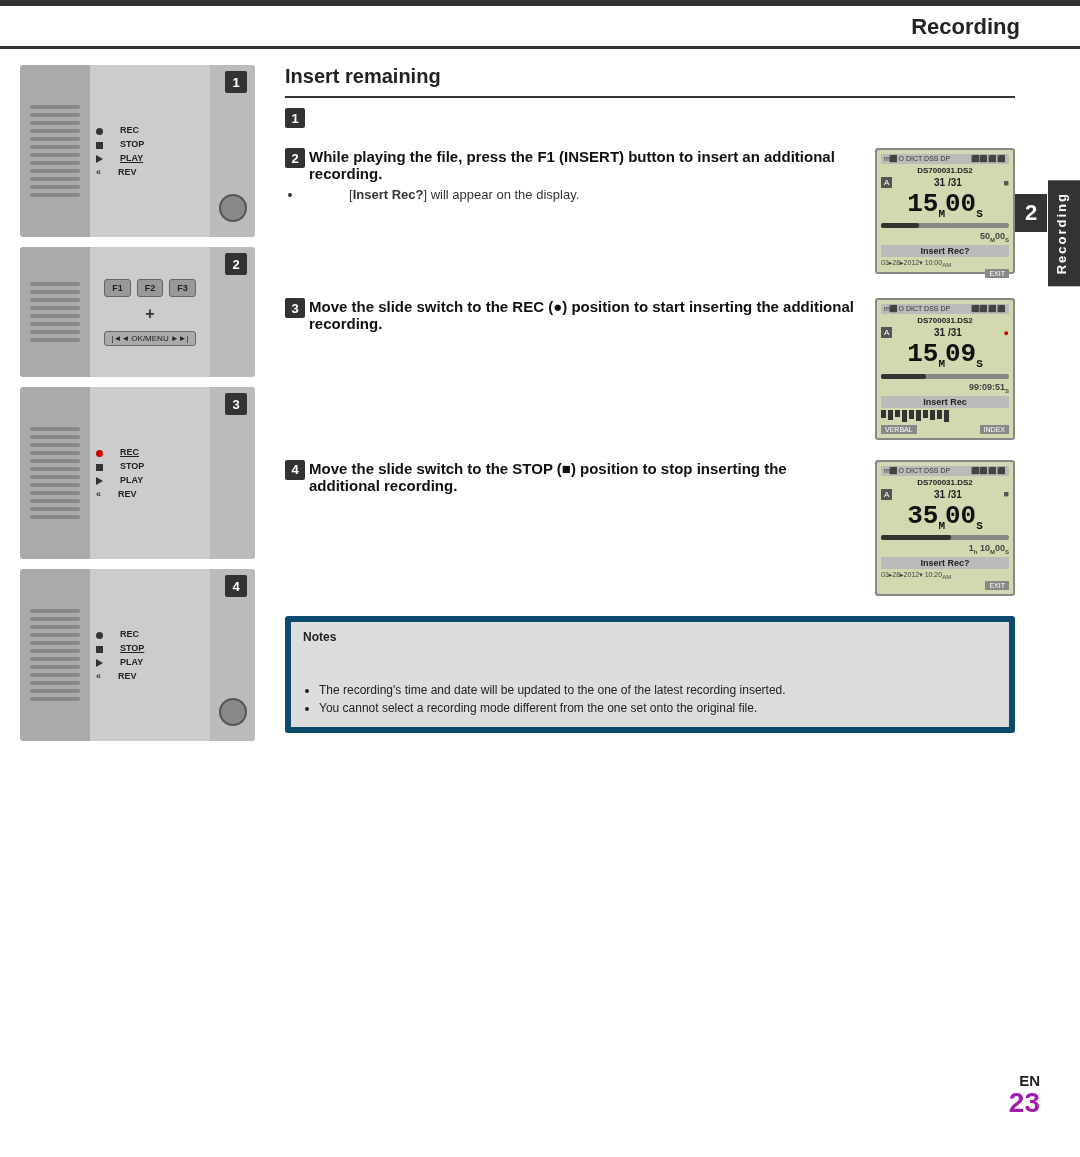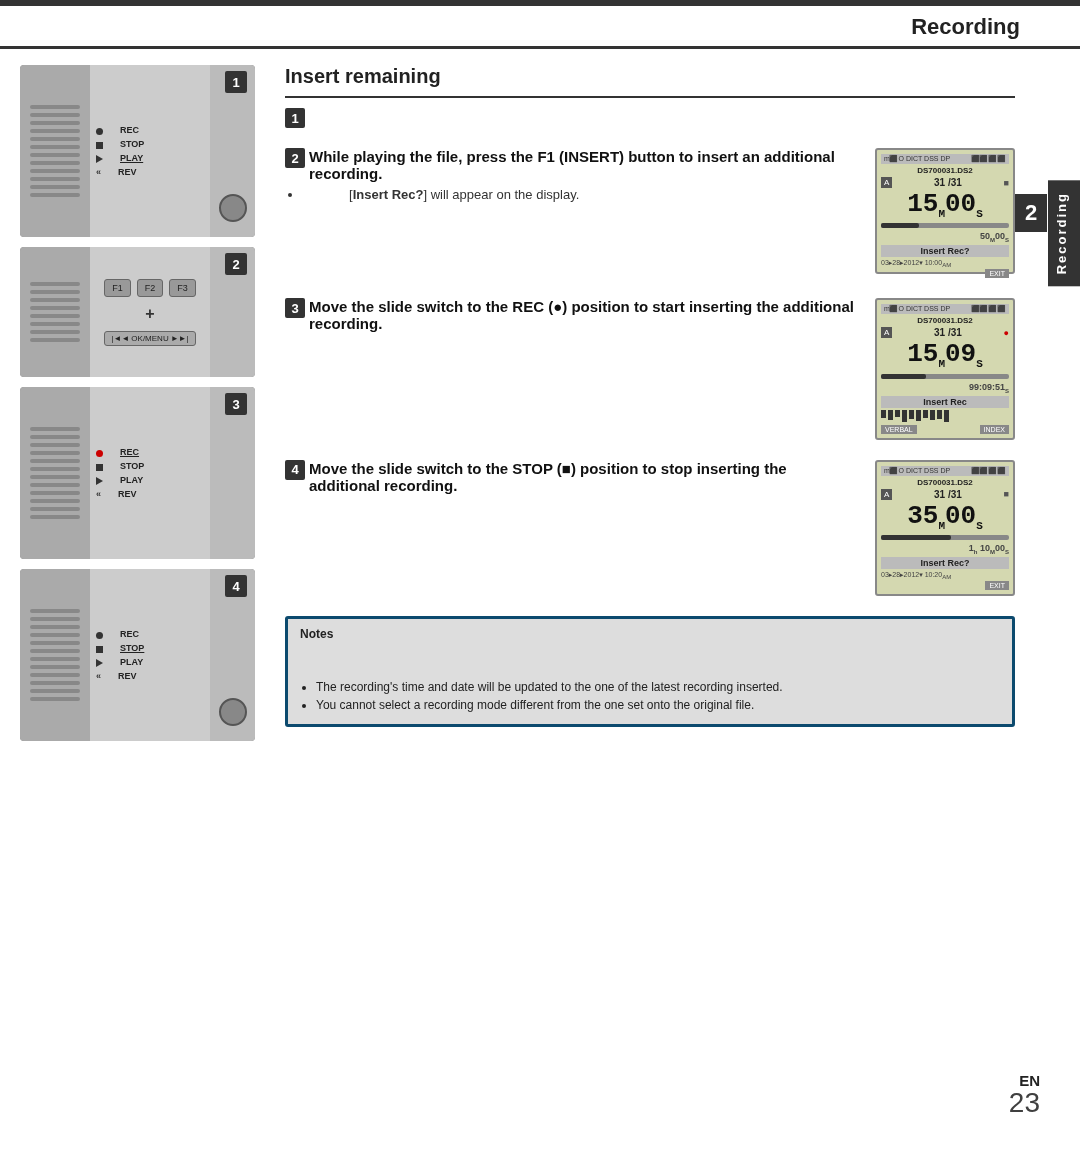--- a/index.html
+++ b/index.html
@@ -55,22 +55,22 @@
       text-align: right;
     }
     .bottom-right .en-label {
       font-size: 15px;
       font-weight: bold;
       color: #222;
       display: block;
     }
     .bottom-right .page-num {
       font-size: 28px;
-      font-weight: normal;
-      color: #404040;
+      font-weight: bold;
+      color: #a21caf;
       display: block;
       line-height: 1;
     }
 
     
     .main-content {
       display: flex;
       padding: 0 55px 0 0;
     }
 
@@ -209,21 +209,21 @@
       display: flex;
       gap: 6px;
     }
 
     .f-btn {
       background: #999;
       border: 1px solid #666;
       border-radius: 3px;
       padding: 3px 7px;
       font-size: 9px;
-      font-weight: normal;
+      font-weight: bold;
       color: #222;
     }
 
     .plus-btn {
       font-size: 16px;
       font-weight: bold;
       color: #333;
       text-align: center;
     }
 
@@ -432,21 +432,21 @@
     }
 
     .screen-rec-bar {
       width: 5px;
       background: #333;
     }
 
     
     .notes-box {
       background: #ddd;
-      border: 3px solid #0c4a6e;
+      border: 6px solid #0c4a6e;
       border-radius: 3px;
       padding: 8px 12px;
       margin-top: 16px;
     }
 
     .notes-title {
       font-size: 12px;
       font-weight: bold;
       color: #222;
       margin-bottom: 6px;

